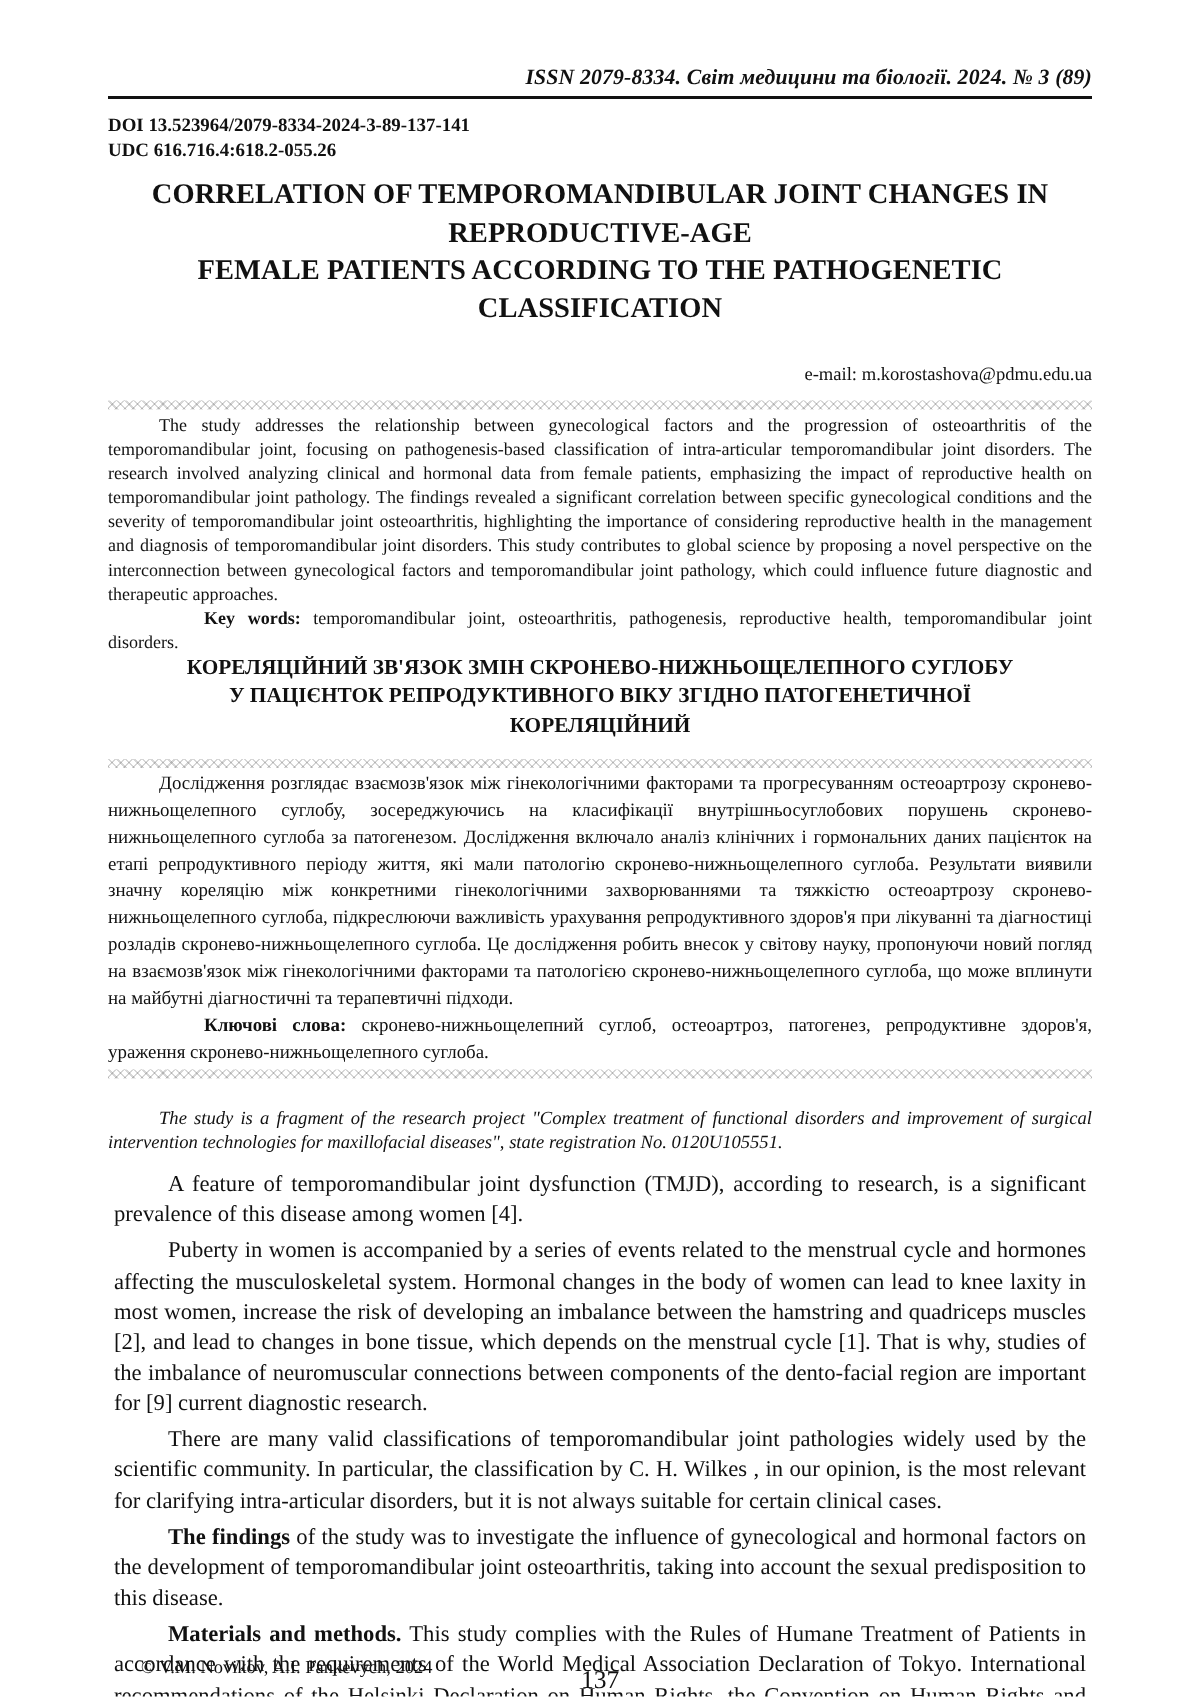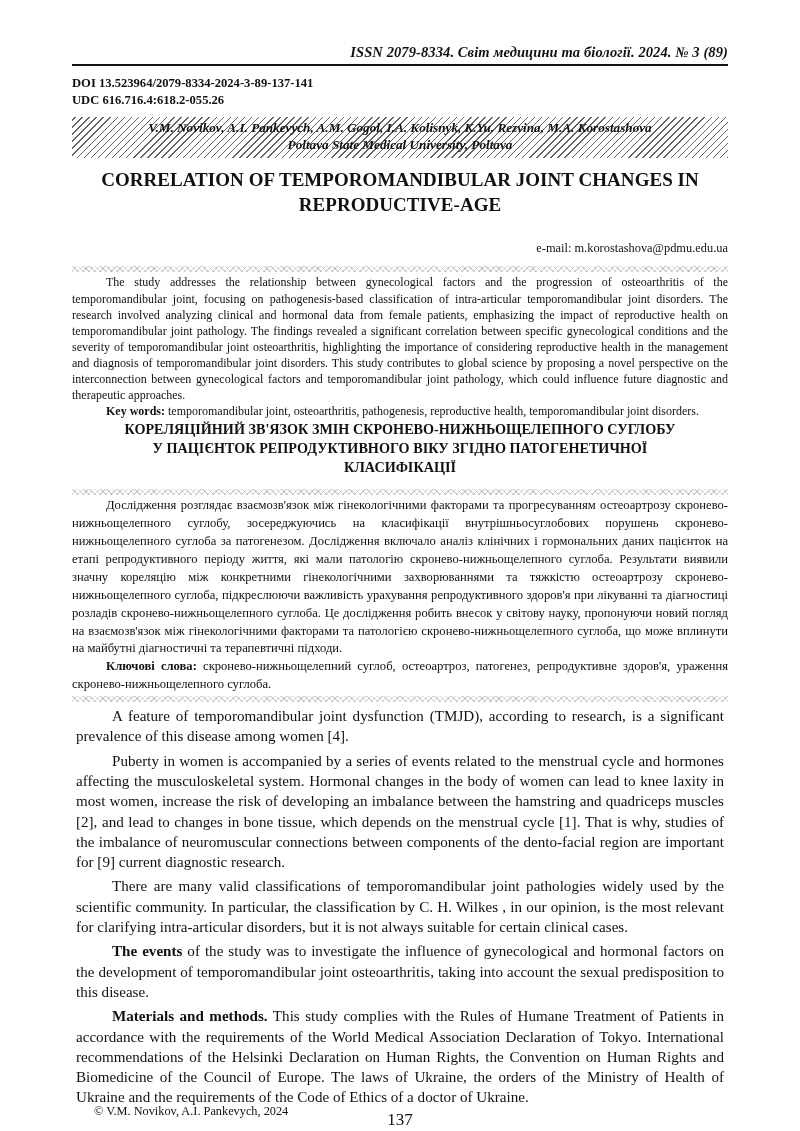--- a/index.html
+++ b/index.html
@@ -95,21 +95,21 @@
 
   
   .abstract {
     position: relative;
     font-size: 12px;
     line-height: 1.345;
     text-align: justify;
     hyphens: none;
   }
   .abstract p { margin: 0; text-indent: 34px; }
-  .abstract .kw { font-weight: bold; }
+  .abstract .kw { font-weight: bold; margin-left: 30px; }
   .texture-top, .texture-bot {
     height: 6px;
     width: 100%;
     background-image:
       repeating-linear-gradient(45deg, rgba(0,0,0,0.16) 0 1px, rgba(0,0,0,0) 1px 4px),
       repeating-linear-gradient(-45deg, rgba(0,0,0,0.16) 0 1px, rgba(0,0,0,0) 1px 4px);
   }
   .texture-top { margin-bottom: 2px; }
   .texture-bot { margin-top: 2px; }
 
@@ -188,57 +188,57 @@
   <div class="content">
 
     <div class="runhead">ISSN 2079-8334. Світ медицини та біології. 2024. № 3 (89)</div>
     <div class="runhead-rule"></div>
 
     <div class="idblock">
       <div>DOI 13.523964/2079-8334-2024-3-89-137-141</div>
       <div>UDC 616.716.4:618.2-055.26</div>
     </div>
 
-    <div class="author-band">
-      <span class="band-line">V.M. Novikov, A.I. Pankevych, A.M. Gogol, I.A. Kolisnyk, K.Yu. Rezvina, M.A. Korostashova</span>
-      <span class="band-line">Poltava State Medical University, Poltava</span>
-    </div>
 
     <div class="title-en">
       <div>CORRELATION OF TEMPOROMANDIBULAR JOINT CHANGES IN REPRODUCTIVE-AGE</div>
+      <div>FEMALE PATIENTS ACCORDING TO THE PATHOGENETIC CLASSIFICATION</div>
     </div>
 
     <div class="email">e-mail: m.korostashova@pdmu.edu.ua</div>
 
     <div class="texture-top"></div>
     <div class="abstract">
       <p>The study addresses the relationship between gynecological factors and the progression of osteoarthritis of the temporomandibular joint, focusing on pathogenesis-based classification of intra-articular temporomandibular joint disorders. The research involved analyzing clinical and hormonal data from female patients, emphasizing the impact of reproductive health on temporomandibular joint pathology. The findings revealed a significant correlation between specific gynecological conditions and the severity of temporomandibular joint osteoarthritis, highlighting the importance of considering reproductive health in the management and diagnosis of temporomandibular joint disorders. This study contributes to global science by proposing a novel perspective on the interconnection between gynecological factors and temporomandibular joint pathology, which could influence future diagnostic and therapeutic approaches.</p>
       <p><span class="kw">Key words:</span><span> temporomandibular joint, osteoarthritis, pathogenesis, reproductive health, temporomandibular joint disorders.</span></p>
     </div>
 
 
     <div class="title-uk">
       <div>КОРЕЛЯЦІЙНИЙ ЗВ'ЯЗОК ЗМІН СКРОНЕВО-НИЖНЬОЩЕЛЕПНОГО СУГЛОБУ</div>
       <div>У  ПАЦІЄНТОК РЕПРОДУКТИВНОГО ВІКУ ЗГІДНО ПАТОГЕНЕТИЧНОЇ</div>
-      <div>КЛАСИФІКАЦІЇ</div>
+      <div>КОРЕЛЯЦІЙНИЙ</div>
     </div>
 
     <div class="texture-top"></div>
     <div class="abstract abstract-uk">
       <p>Дослідження розглядає взаємозв'язок між гінекологічними факторами та прогресуванням остеоартрозу скронево-нижньощелепного суглобу, зосереджуючись на класифікації внутрішньосуглобових порушень скронево-нижньощелепного суглоба за патогенезом. Дослідження включало аналіз клінічних і гормональних даних пацієнток на етапі репродуктивного періоду життя, які мали патологію скронево-нижньощелепного суглоба. Результати виявили значну кореляцію між конкретними гінекологічними захворюваннями та тяжкістю остеоартрозу скронево-нижньощелепного суглоба, підкреслюючи важливість урахування репродуктивного здоров'я при лікуванні та діагностиці розладів скронево-нижньощелепного суглоба. Це дослідження робить внесок у світову науку, пропонуючи новий погляд на взаємозв'язок між гінекологічними факторами та патологією скронево-нижньощелепного суглоба, що може вплинути на майбутні діагностичні та терапевтичні підходи.</p>
       <p><span class="kw">Ключові слова:</span><span> скронево-нижньощелепний суглоб, остеоартроз, патогенез, репродуктивне здоров'я, ураження скронево-нижньощелепного суглоба.</span></p>
     </div>
     <div class="texture-bot"></div>
 
+    <div class="funding">
+      <p>The study is a fragment of the research project "Complex treatment of functional disorders and improvement of surgical intervention technologies for maxillofacial diseases", state registration No. 0120U105551.</p>
+    </div>
 
     <div class="body-text">
       <p>A feature of temporomandibular joint dysfunction (TMJD), according to research, is a significant prevalence of this disease among women [4].</p>
       <p>Puberty in women is accompanied by a series of events related to the menstrual cycle and hormones affecting the musculoskeletal system. Hormonal changes in the body of women can lead to knee laxity in most women, increase the risk of developing an imbalance between the hamstring and quadriceps muscles [2], and lead to changes in bone tissue, which depends on the menstrual cycle [1]. That is why, studies of the imbalance of neuromuscular connections between components of the dento-facial region are important for [9] current diagnostic research.</p>
       <p>There are many valid classifications of temporomandibular joint pathologies widely used by the scientific community. In particular, the classification by C. H. Wilkes , in our opinion, is the most relevant for clarifying intra-articular disorders, but it is not always suitable for certain clinical cases.</p>
-      <p><b>The events</b><span> of the study was to investigate the influence of gynecological and hormonal factors on the development of temporomandibular joint osteoarthritis, taking into account the sexual predisposition to this disease.</span></p>
+      <p><b>The findings</b><span> of the study was to investigate the influence of gynecological and hormonal factors on the development of temporomandibular joint osteoarthritis, taking into account the sexual predisposition to this disease.</span></p>
       <p><b>Materials and methods.</b><span> This study complies with the Rules of Humane Treatment of Patients in accordance with the requirements of the World Medical Association Declaration of Tokyo. International recommendations of the Helsinki Declaration on Human Rights, the Convention on Human Rights and Biomedicine of the Council of Europe. The laws of Ukraine, the orders of the Ministry of Health of Ukraine and the requirements of the Code of Ethics of a doctor of Ukraine.</span></p>
 
     </div>
 
   </div>
 
   <div class="footer">
     <div class="copyright">©  V.M. Novikov, A.I. Pankevych, 2024</div>
     <div class="pageno">137</div>
   </div>

